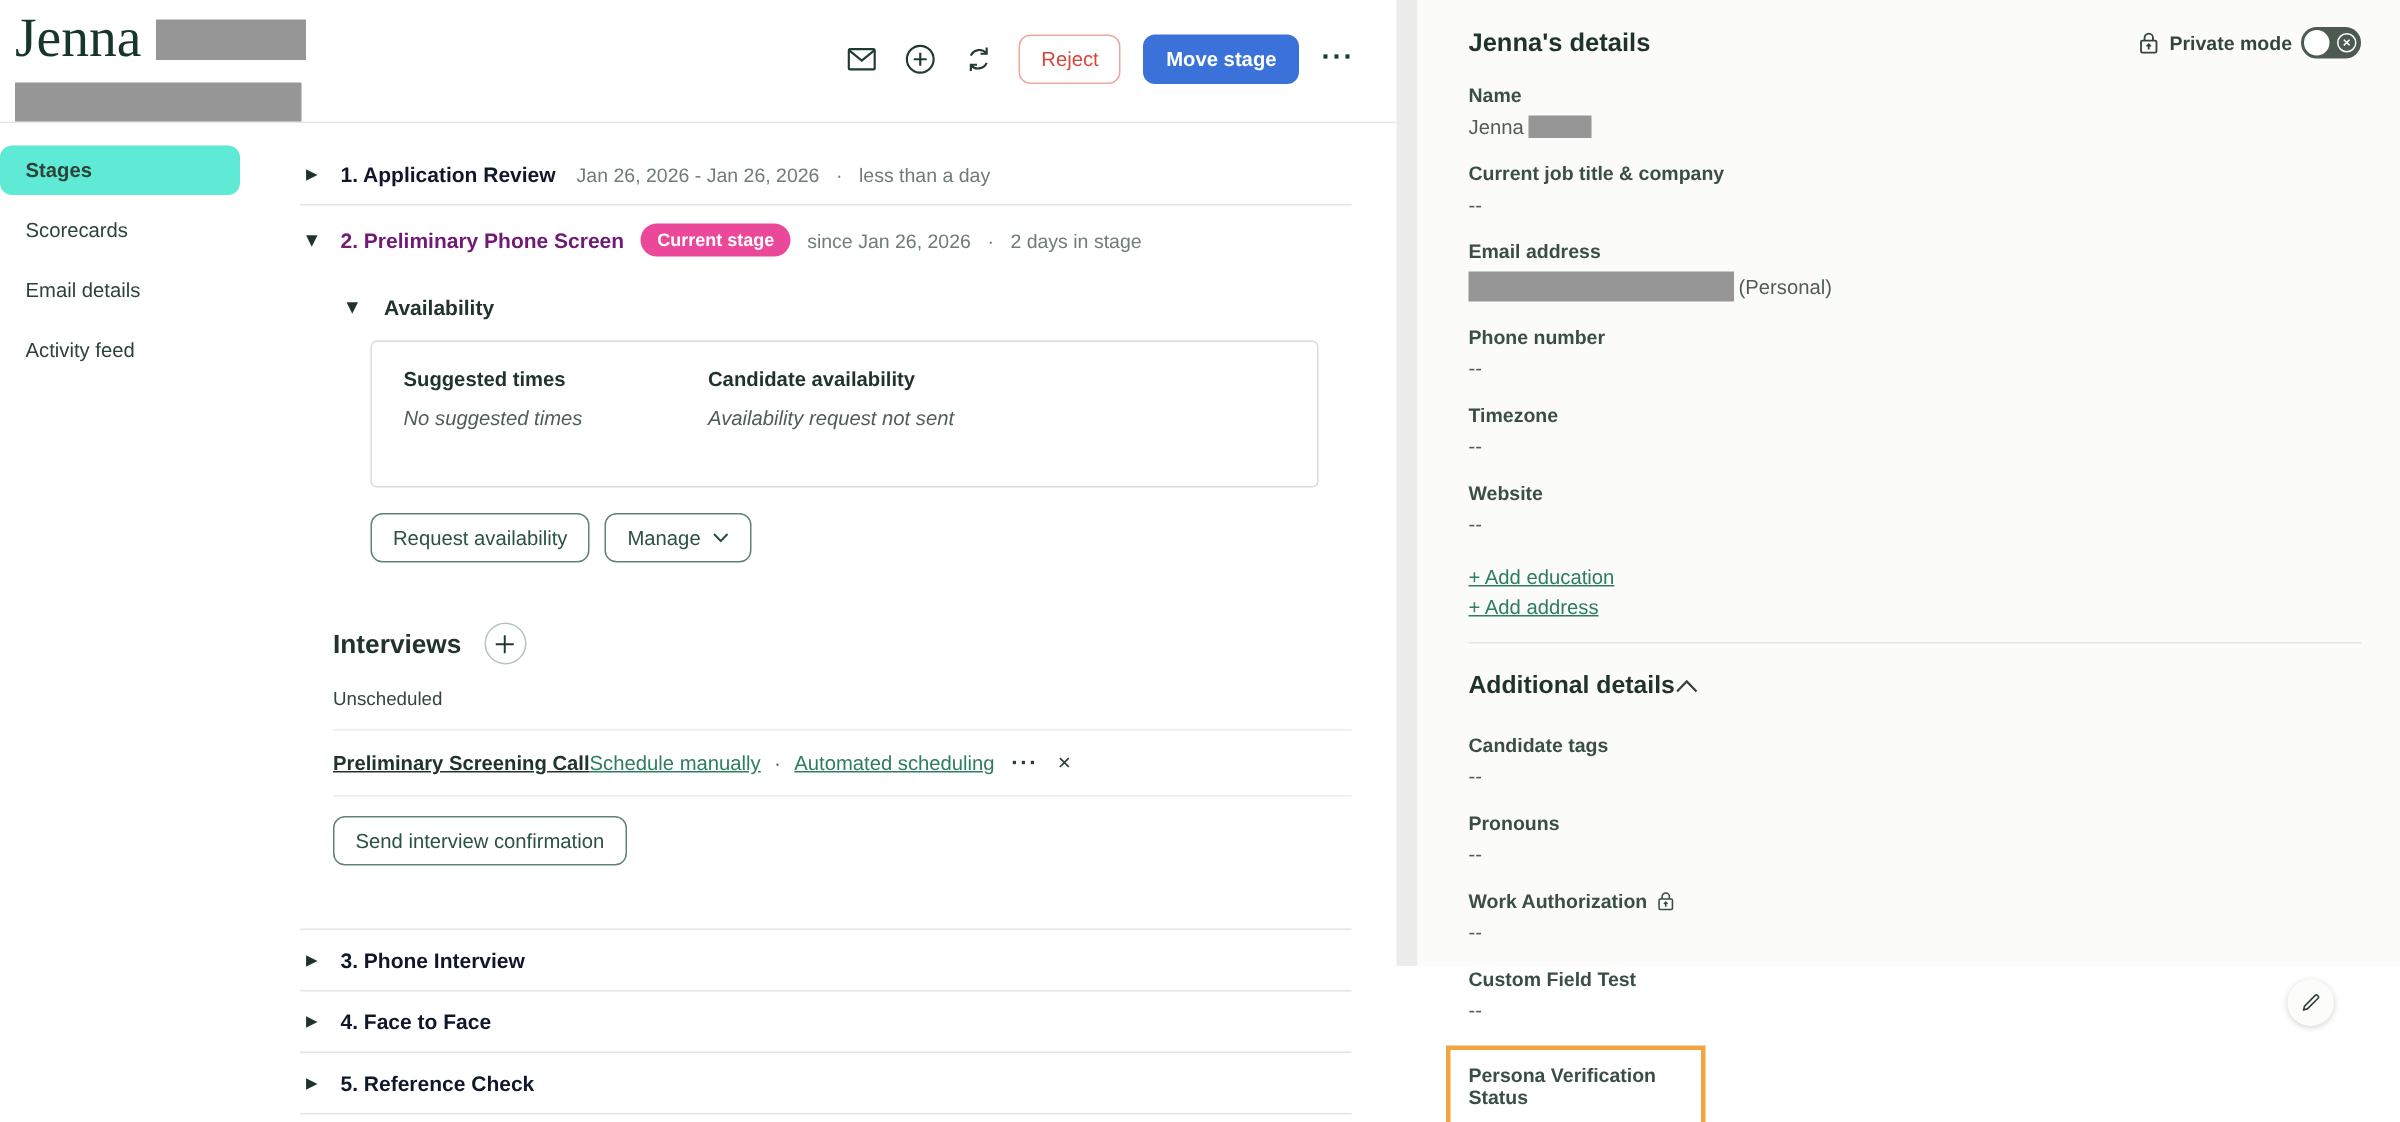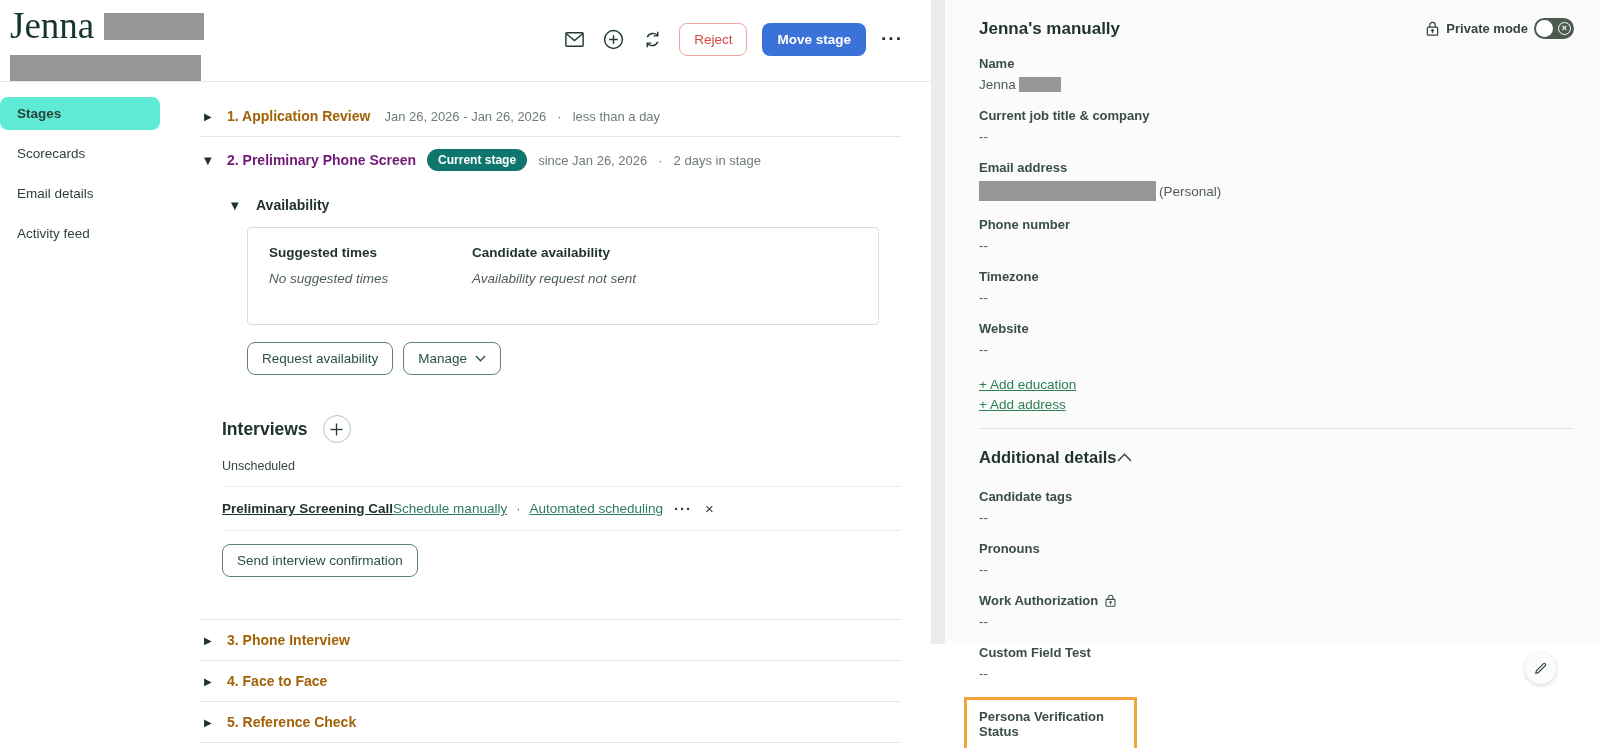--- a/index.html
+++ b/index.html
@@ -29,25 +29,25 @@
   
   .content { display: flex; flex: 1; }
   .sidebar { width: 198px; padding-top: 15px; flex-shrink: 0; }
   .side-item { font-size: 13.5px; color: #2c423a; padding: 9px 17px; margin: 0 38px 7px 0; cursor: pointer; }
   .side-item.active { background: #5eead4; border-radius: 8px; font-weight: bold; }
   .main { flex: 1; padding: 14px 30px 0 2px; }
 
   .stage-row { display: flex; align-items: center; gap: 11px; padding: 12px 4px; font-size: 14px; cursor: pointer; }
   .bline { border-bottom: 1px solid #e5e5e5; }
   .tri { font-family: "DejaVu Sans", sans-serif; font-size: 10px; color: #1c332b; width: 12px; flex-shrink: 0; }
-  .stage-title { font-weight: bold; color: #a16207; }
+  .stage-title { font-weight: bold; color: #0f172a; }
   .stage-title.green { color: #701a75; }
   .stage-meta { color: #6e7d75; font-size: 13px; }
   .stage-meta.first { margin-left: 3px; }
-  .badge { background: #0f766e; color: #fff; font-size: 12px; font-weight: bold; padding: 4px 11px; border-radius: 12px; text-align: center; }
+  .badge { background: #ec4899; color: #fff; font-size: 12px; font-weight: bold; padding: 4px 11px; border-radius: 12px; text-align: center; }
 
   .stage2-section { padding-bottom: 0; }
   .stage2-body { padding: 4px 0 42px 22px; }
   .avail-head { display: flex; align-items: center; gap: 13px; font-size: 14px; font-weight: bold; margin: 10px 0 14px 9px; cursor: pointer; }
   .avail-box { border: 1px solid #dcdcdc; border-radius: 4px; margin-left: 25px; margin-right: 22px; padding: 17px 21px 38px; display: flex; }
   .avail-col1 { width: 203px; }
   .avail-label { font-weight: bold; font-size: 13.5px; margin-bottom: 11px; color: #1f332c; }
   .avail-value { font-style: italic; color: #4e5e56; font-size: 13.5px; }
   .avail-btns { display: flex; gap: 10px; margin: 17px 0 0 25px; }
   .btn-outline { display: inline-flex; align-items: center; gap: 8px; border: 1px solid #5f8377; color: #2b5244; background: #fff; border-radius: 8px; padding: 8px 14px; font-size: 13.5px; cursor: pointer; }
@@ -235,21 +235,21 @@
 
       </div>
     </div>
   </div>
 
   <div class="gap-strip"></div>
 
   <div class="right-panel">
 
     <div class="panel-head">
-      <div class="panel-title">Jenna's manually</div>
+      <div class="panel-title">Jenna's details</div>
       <div class="private">
         <svg width="15" height="16" viewBox="0 0 16 17" fill="none" stroke="#33453d" stroke-width="1.3">
             <rect x="2.5" y="6.5" width="11" height="8.5" rx="1"></rect>
             <path d="M5 6.5 V4.5 a3 3 0 0 1 6 0 V6.5"></path>
             <line x1="8" y1="12.8" x2="8" y2="9.3"></line>
             <polyline points="6.5,10.6 8,9.1 9.5,10.6"></polyline>
           </svg>
         <span>Private mode</span>
         <span class="toggle">
           <span class="knob"></span>

